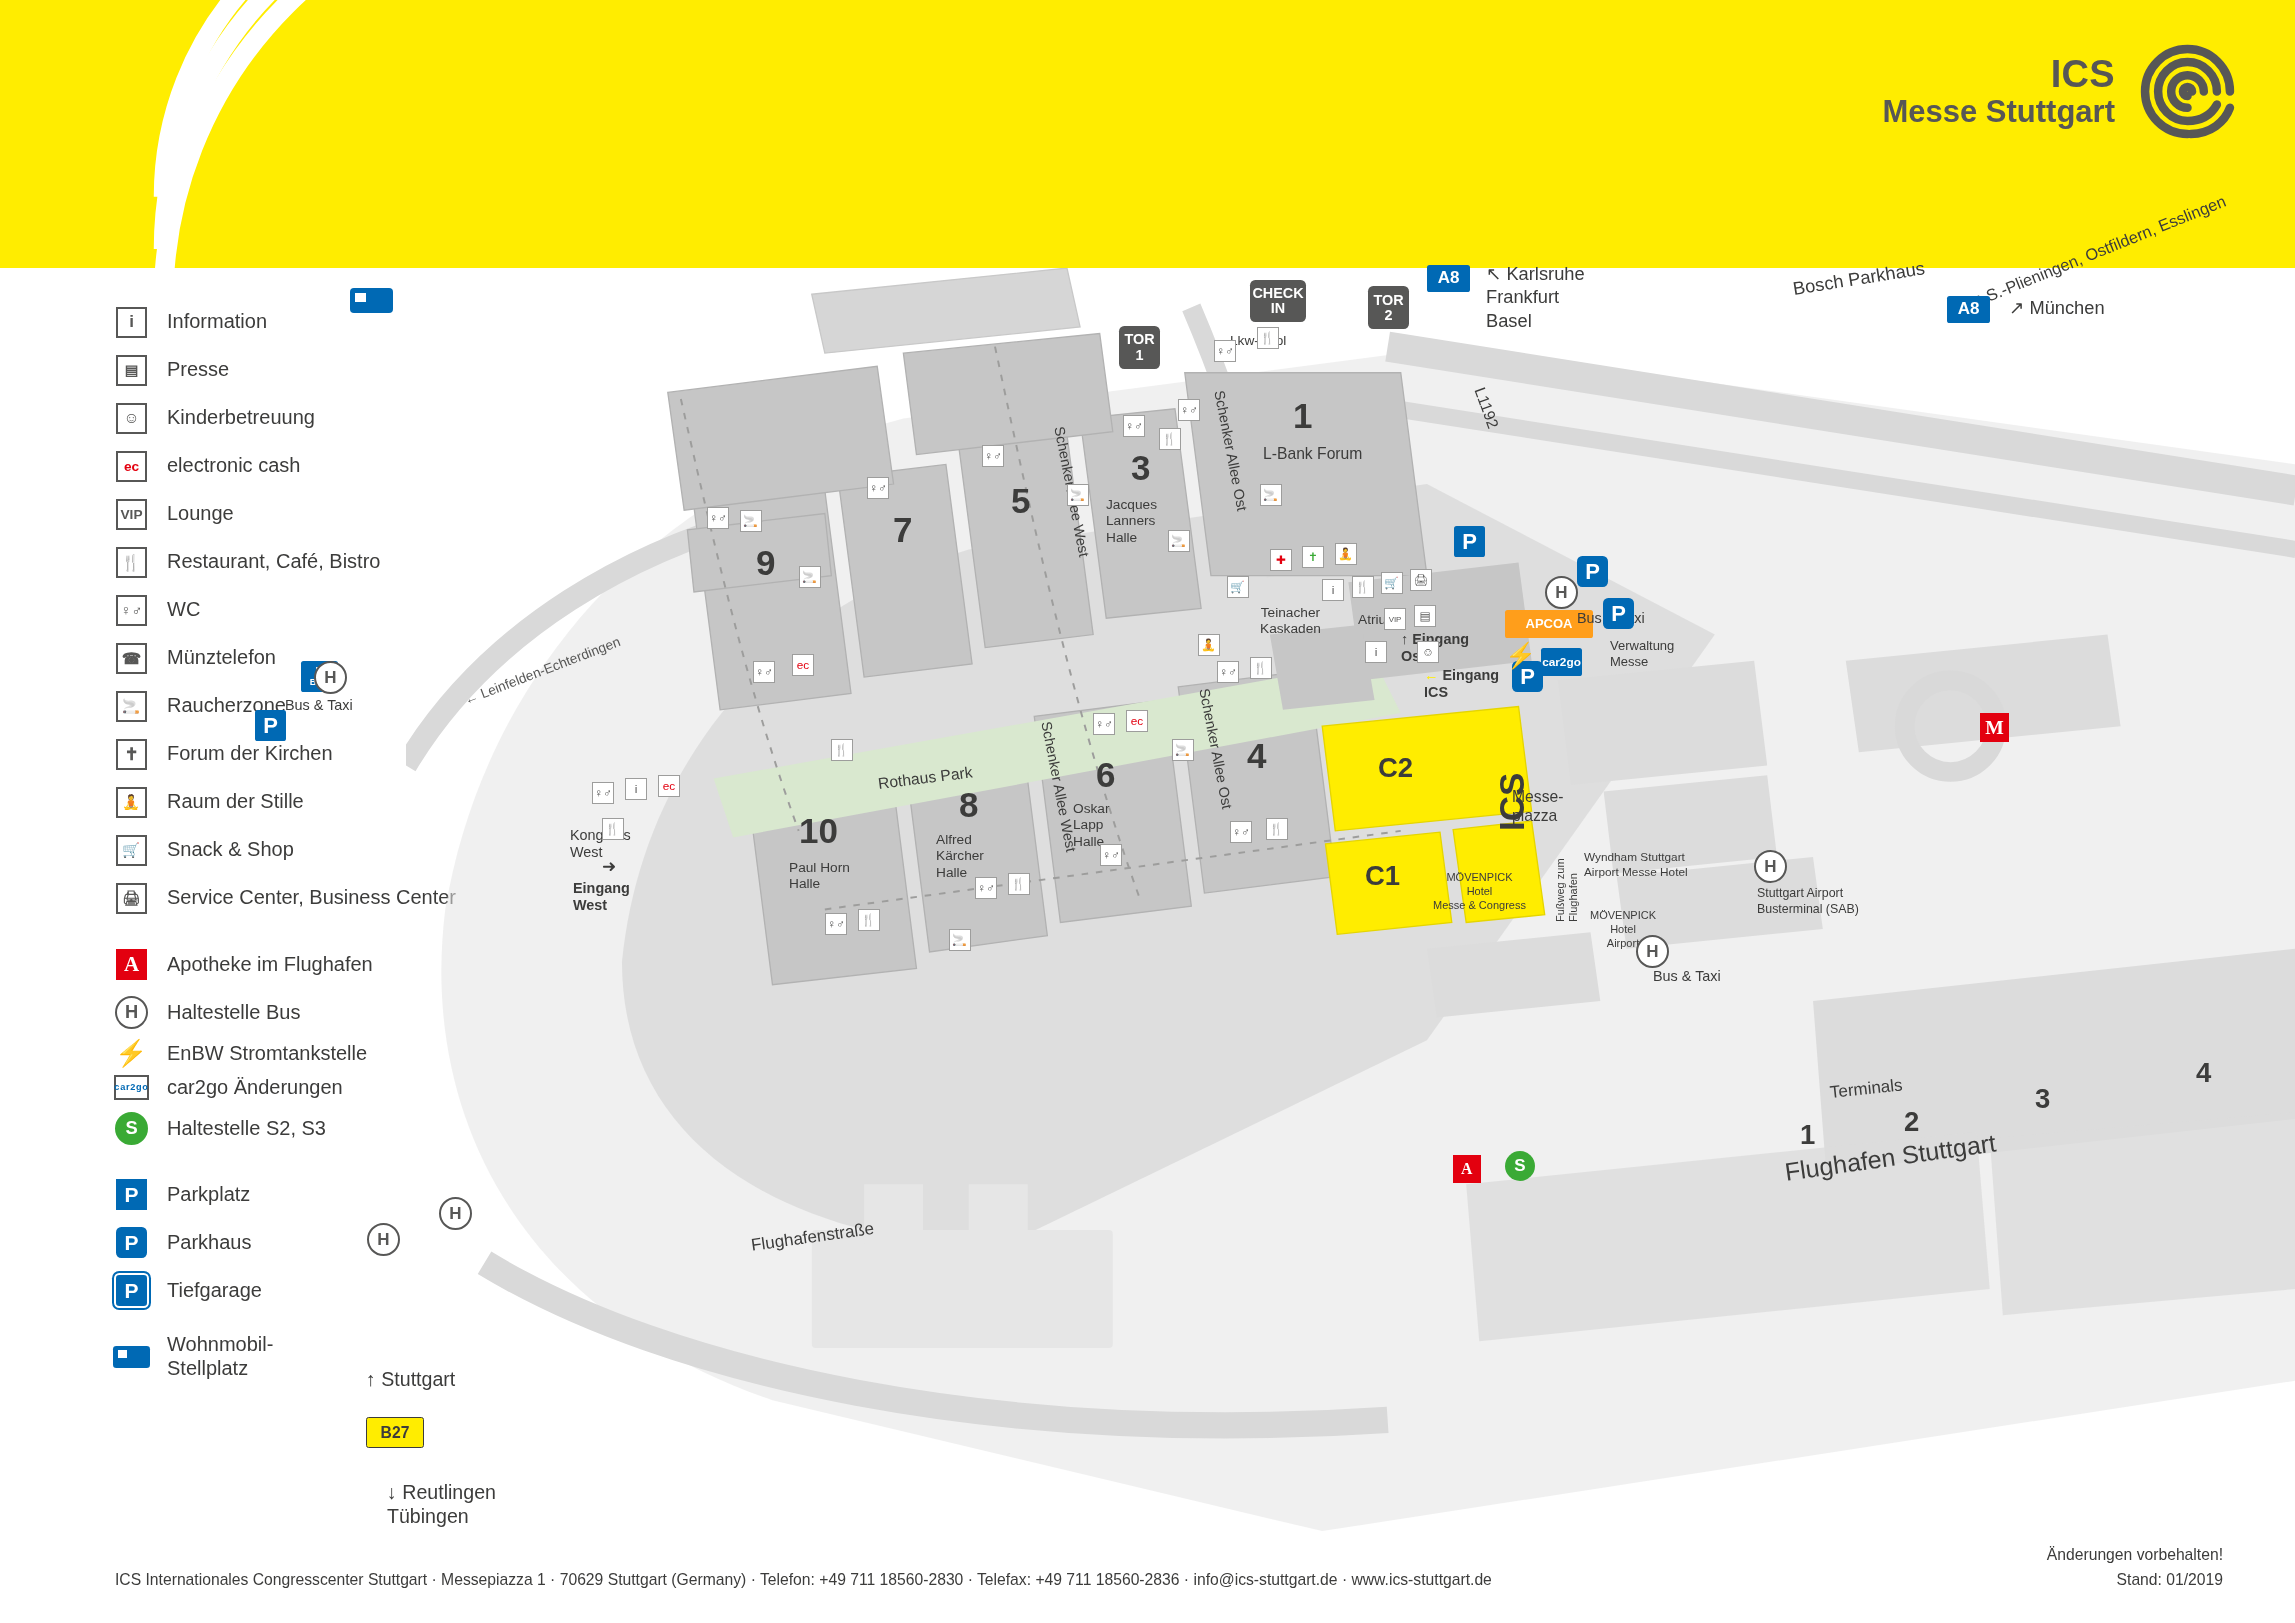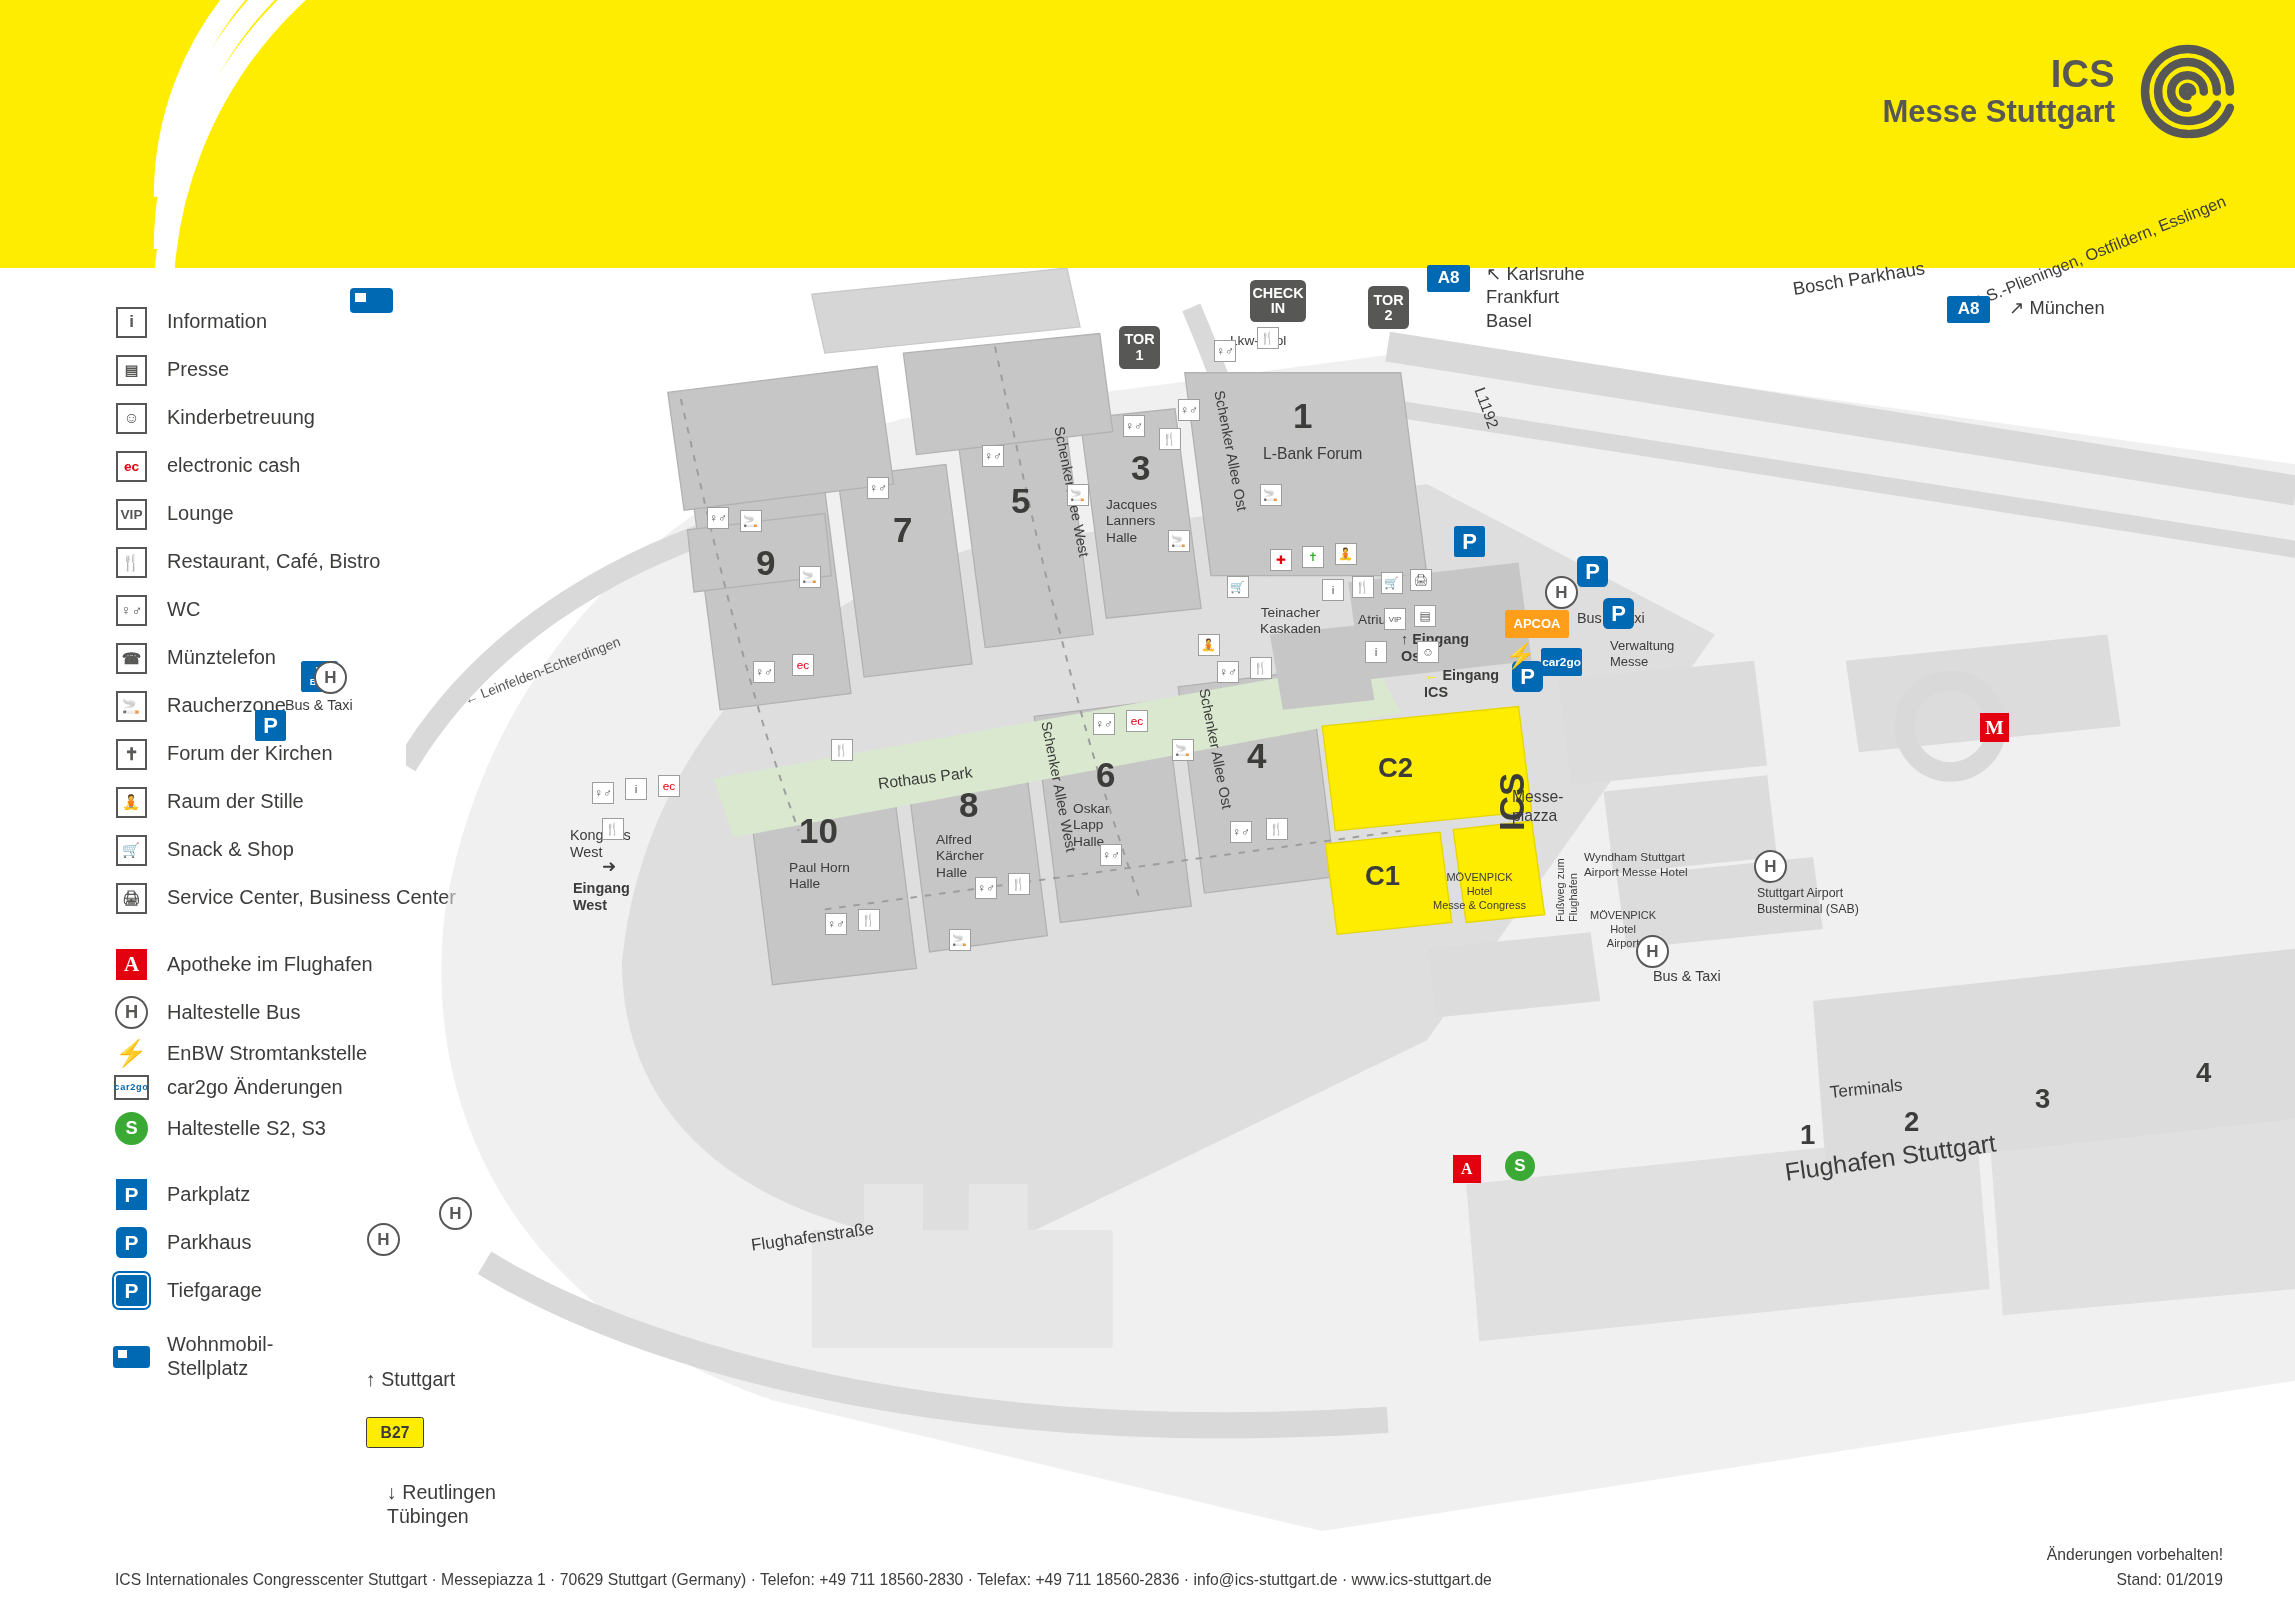--- a/index.html
+++ b/index.html
@@ -492,21 +492,21 @@
 ICS</span></div>
   <div class="mlabel b" style="left:167px;top:612px;font-size:14.4px;white-space:pre-line;line-height:1.15;">Eingang
 West</div>
   <div class="mlabel" style="left:164px;top:559px;font-size:14.4px;white-space:pre-line;line-height:1.15;">Kongress
 West</div>
   <div class="mlabel" style="left:196px;top:589px;font-size:17px;">➜</div>
 
   <div class="mlabel" style="left:1106px;top:520px;font-size:15.7px;white-space:pre-line;line-height:1.2;">Messe-
 piazza</div>
 
-  <div class="badge-grey" style="left:1099px;top:342px;width:64px;height:27.5px;background:#ff9e1b;color:#fff;border-radius:2.6px;font-size:13px;">APCOA</div>
+  <div class="badge-grey" style="left:1099px;top:342px;width:88px;height:27.5px;background:#ff9e1b;color:#fff;border-radius:2.6px;font-size:13px;">APCOA</div>
 
   <div class="mlabel" style="left:1171px;top:342px;font-size:14.4px;">Bus &amp; Taxi</div>
   <div class="mlabel" style="left:-121px;top:429px;font-size:14.4px;">Bus &amp; Taxi</div>
   <div class="mlabel" style="left:1247px;top:700px;font-size:14.4px;">Bus &amp; Taxi</div>
 
   <div class="mlabel" style="left:1204px;top:370px;font-size:13px;white-space:pre-line;line-height:1.2;">Verwaltung
 Messe</div>
 
   <div class="mlabel" style="left:1027px;top:603px;font-size:11px;white-space:pre-line;line-height:1.25;text-align:center;">MÖVENPICK
 Hotel

